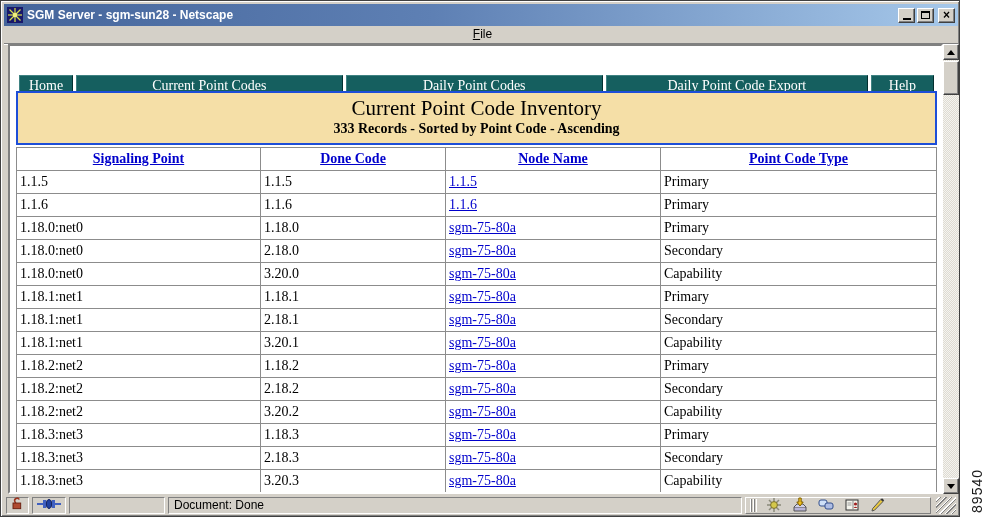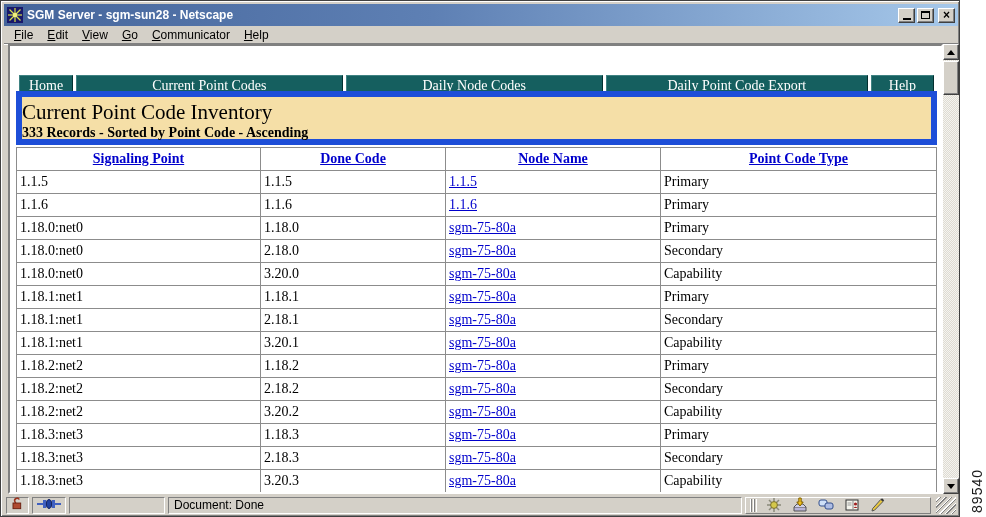--- a/index.html
+++ b/index.html
@@ -21,37 +21,37 @@
   .win-btn { width:17px; height:15px; background:#D4D0C8; border:1px solid;
              border-color:#FFFFFF #404040 #404040 #FFFFFF; box-shadow:inset -1px -1px 0 #808080;
              display:flex; align-items:center; justify-content:center; padding:0; cursor:default; }
   .win-btn.close { margin-left:2px; }
   .glyph-min { width:8px; height:2px; background:#000; margin-top:7px; }
   .glyph-max { width:9px; height:8px; border:1px solid #000; border-top-width:2px; }
   .glyph-close { font:bold 12px/1 "Liberation Sans",sans-serif; color:#000; }
 
   .menubar { position:absolute; left:3px; top:25px; width:954px; height:18px; background:#D4D0C8;
              display:flex; align-items:center; padding-left:3px;
-             border-bottom:1px solid #808080; box-shadow:0 1px 0 #FFFFFF; }
+             border-bottom:1px solid #808080; box-shadow:0 1px 0 #FFFFFF;flex-direction:column; }
   .menu-item { font-size:12px; color:#000; padding:1px 7px; cursor:default; }
   .menu-item u { text-decoration:underline; }
 
   
   .content { position:absolute; left:7px; top:43px; width:935px; height:450px; background:#ffffff;
              border:2px solid; border-color:#808080 #FFFFFF #FFFFFF #808080; overflow:hidden;
              font-family:"Liberation Serif","DejaVu Serif",serif; }
 
   .nav { position:absolute; left:6px; top:26px; width:921px; border-collapse:separate; border-spacing:3px;
          table-layout:fixed; background:#ffffff; }
   .nav td { height:18px; text-align:center; vertical-align:middle;
             border:1px solid; border-color:#3F8282 #032F2F #032F2F #3F8282; }
   .nav a { color:#ffffff; font-size:14px; text-decoration:underline; white-space:nowrap; }
 
   .banner { position:absolute; left:6px; top:45px; width:921px; height:54px;
-            border:6px solid #1d4ed8; text-align:left; }
+            border:2px solid #1d4ed8; text-align:center; }
   .banner-title { font-size:21px; color:#000; margin-top:3px; }
   .banner-sub   { font-size:14px; font-weight:bold; color:#000; }
 
   .grid { position:absolute; left:6px; top:101px; width:921px; border-collapse:collapse; table-layout:fixed; }
   .grid th, .grid td { border:1px solid #8c8c8c; height:23px; font-size:14px; font-weight:normal;
                        padding:0 3px; overflow:hidden; white-space:nowrap; }
   .grid th { text-align:center;margin-top:6px; }
   .grid th a { font-weight:bold; }
   .grid a { color:#0000CC; text-decoration:underline; }
   .grid td { text-align:left; color:#000; }
@@ -129,21 +129,21 @@
         <span class="menu-item"><u>C</u>ommunicator</span>
         <span class="menu-item"><u>H</u>elp</span>
       </div>
 
     <div class="content">
       <table class="nav">
           <tbody>
             <tr id="navrow">
               <td style="width: 6%; background: rgb(21, 95, 95);"><a href="#">Home</a></td>
               <td style="width: 29.5%; background: rgb(21, 95, 95);"><a href="#">Current Point Codes</a></td>
-              <td style="width: 28.5%; background: rgb(21, 95, 95);"><a href="#">Daily Node Codes</a></td>
+              <td style="width: 28.5%; background: rgb(21, 95, 95);"><a href="#">Daily Point Codes</a></td>
               <td style="width: 29%; background: rgb(21, 95, 95);"><a href="#">Daily Point Code Export</a></td>
               <td style="width: 7%; background: rgb(21, 95, 95);"><a href="#">Help</a></td>
             </tr>
           </tbody>
         </table>
 
       <div class="banner" style="background: rgb(245, 223, 167);">
         <div class="banner-title">Current Point Code Inventory</div>
         <div class="banner-sub">333 Records - Sorted by Point Code - Ascending</div>
       </div>

